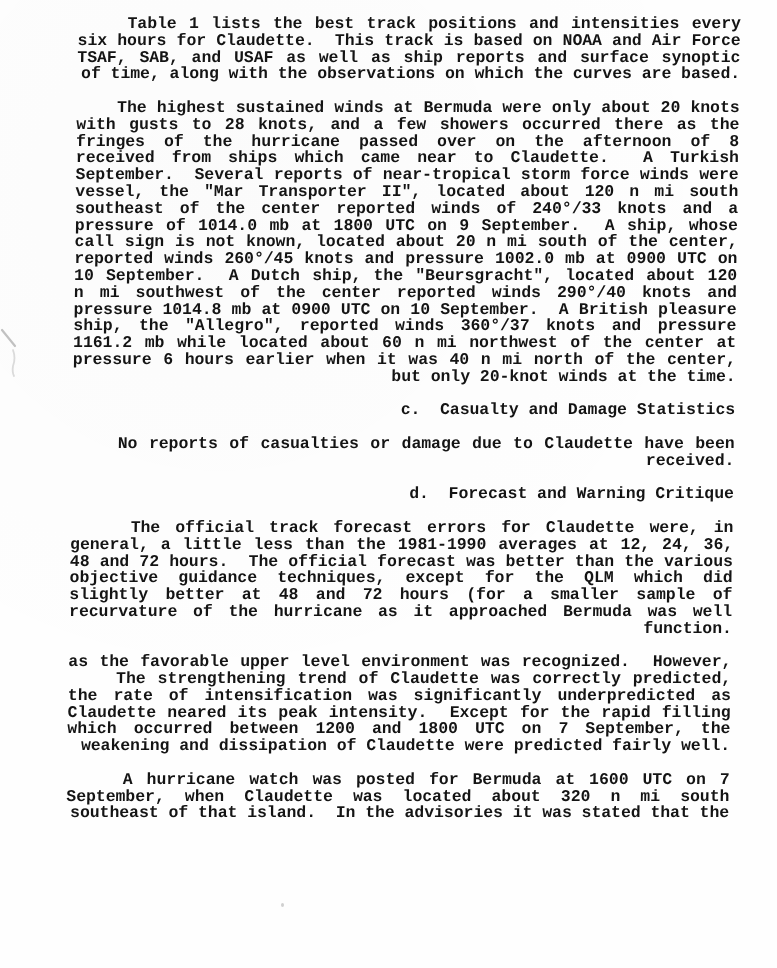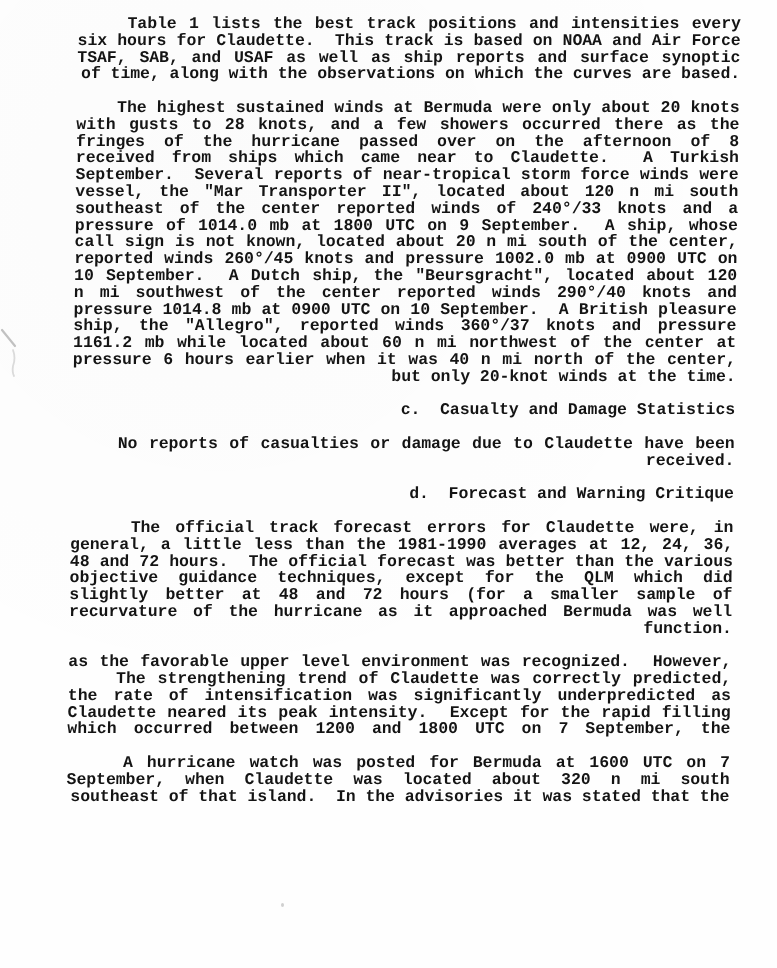--- a/index.html
+++ b/index.html
@@ -126,20 +126,21 @@
         <div class="line j">slightly better at 48 and 72 hours (for a smaller sample of</div>
         <div class="line j">recurvature of the hurricane as it approached Bermuda was well</div>
         <div class="line">function.</div>
       </div>
       <div class="block paragraph">
         <div class="line j">as the favorable upper level environment was recognized.  However,</div>
         <div class="line j">    The strengthening trend of Claudette was correctly predicted,</div>
         <div class="line j">the rate of intensification was significantly underpredicted as</div>
         <div class="line j">Claudette neared its peak intensity.  Except for the rapid filling</div>
         <div class="line j">which occurred between 1200 and 1800 UTC on 7 September, the</div>
+        <div class="line">weakening and dissipation of Claudette were predicted fairly well.</div>
       </div>
       <div class="block paragraph">
         <div class="line j">    A hurricane watch was posted for Bermuda at 1600 UTC on 7</div>
         <div class="line j">September, when Claudette was located about 320 n mi south</div>
         <div class="line">southeast of that island.  In the advisories it was stated that the</div>
       </div>
     </div>
 </div>
 
 </body></html>

